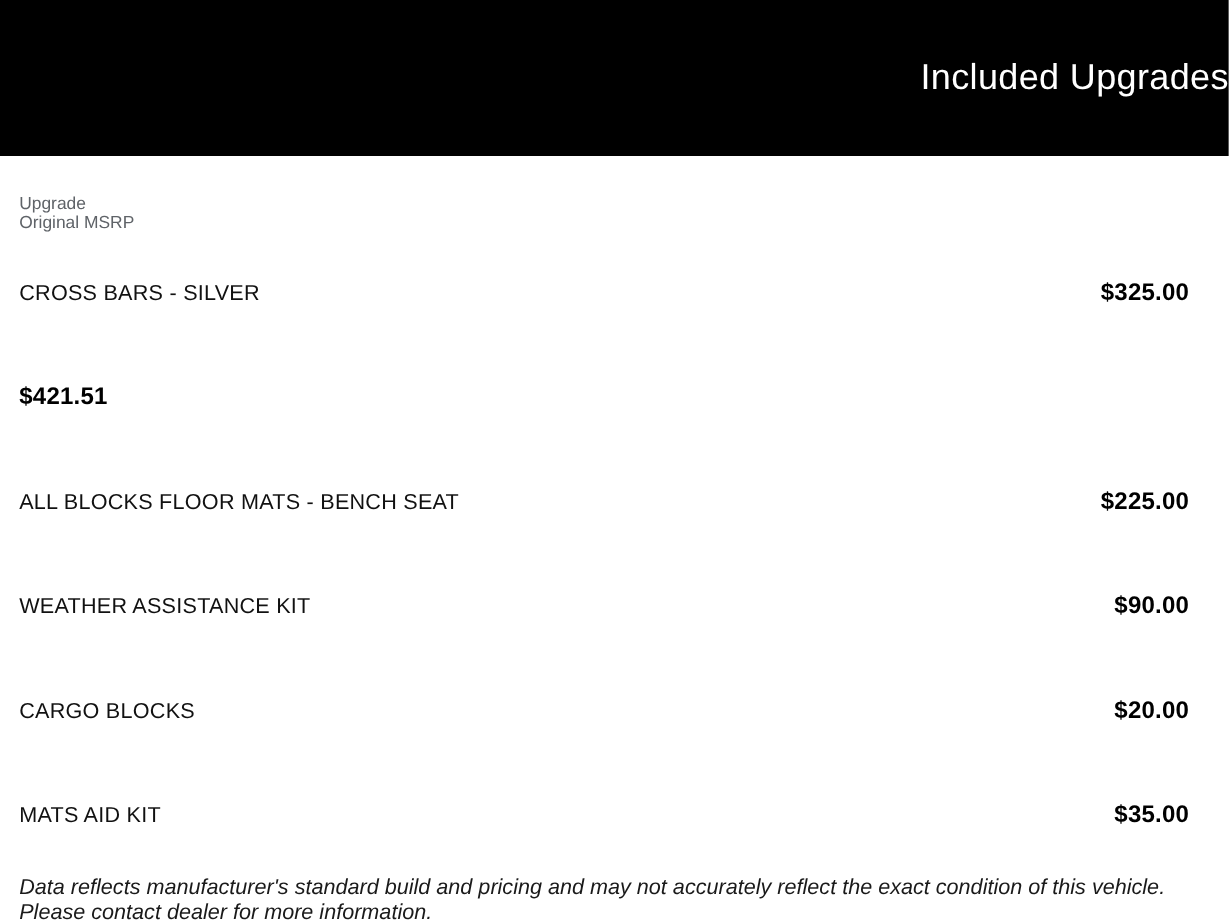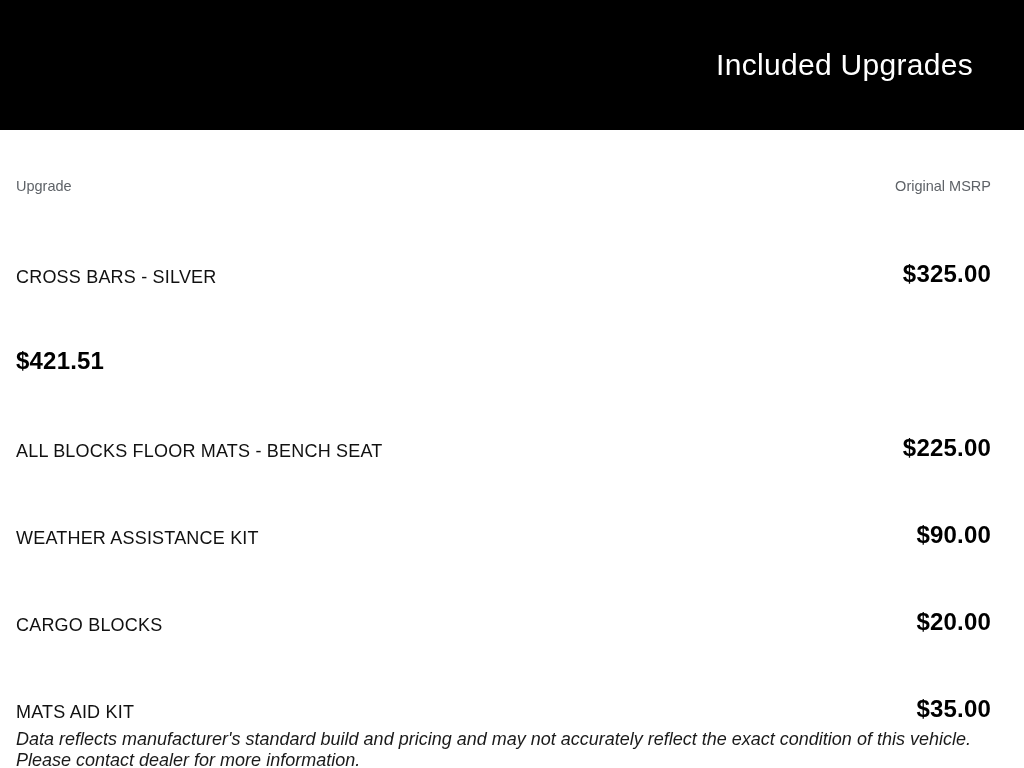--- a/index.html
+++ b/index.html
@@ -15,60 +15,60 @@
     height: 768px;
     background: #ffffff;
     position: relative;
   }
   .header-band {
     height: 130px;
     background: #000000;
     display: flex;
     align-items: center;
     justify-content: flex-end;
-    padding-right: 51px;
   }
   .header-title {
     color: #ffffff;
     font-size: 30px;
     font-weight: 400;
     letter-spacing: 0.3px;
   }
   .content {
     padding: 0 33px 0 16px;
   }
   .table-header {
-    margin-top: 48px;
+    margin-top: 32px;
     display: flex;
-    justify-content: space-between;
+    justify-content: flex-end;
     align-items: baseline;
+    flex-direction: column;
   }
   .col-label {
     color: #5f6368;
     font-size: 14.5px;
     font-weight: 400;
   }
   .rows {
     margin-top: 7px;
   }
   .row {
     height: 87px;
     display: flex;
     justify-content: space-between;
-    align-items: flex-end;
+    align-items: center;
   }
   .row-name {
     color: #111111;
     font-size: 18px;
     font-weight: 400;
     letter-spacing: 0.2px;
   }
   .row-price {
     color: #000000;
-    font-size: 24px;
+    font-size: 20px;
     font-weight: 700;
     letter-spacing: 0.2px;
   }
   .disclaimer {
     margin-top: 6px;
     color: #1a1a1a;
     font-size: 18px;
     font-style: italic;
     font-weight: 400;
   }

